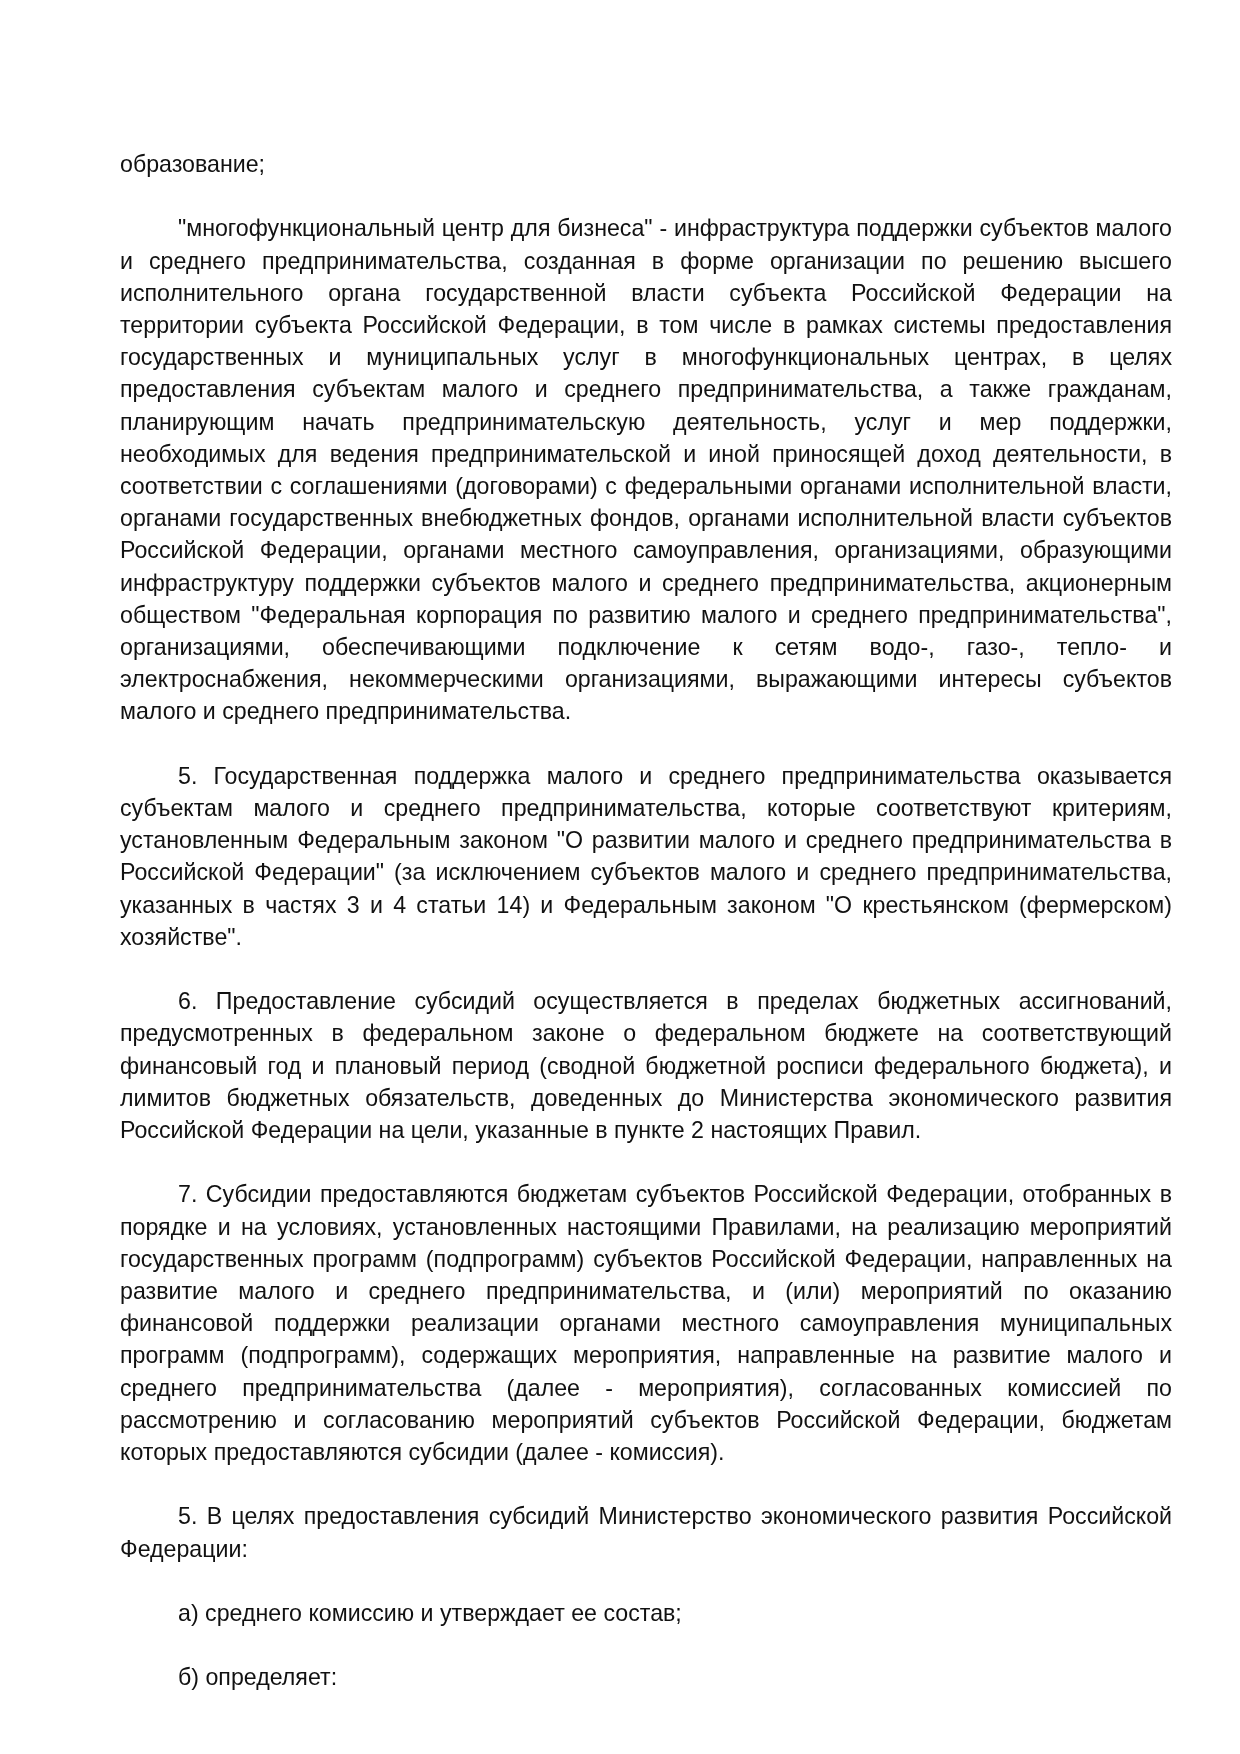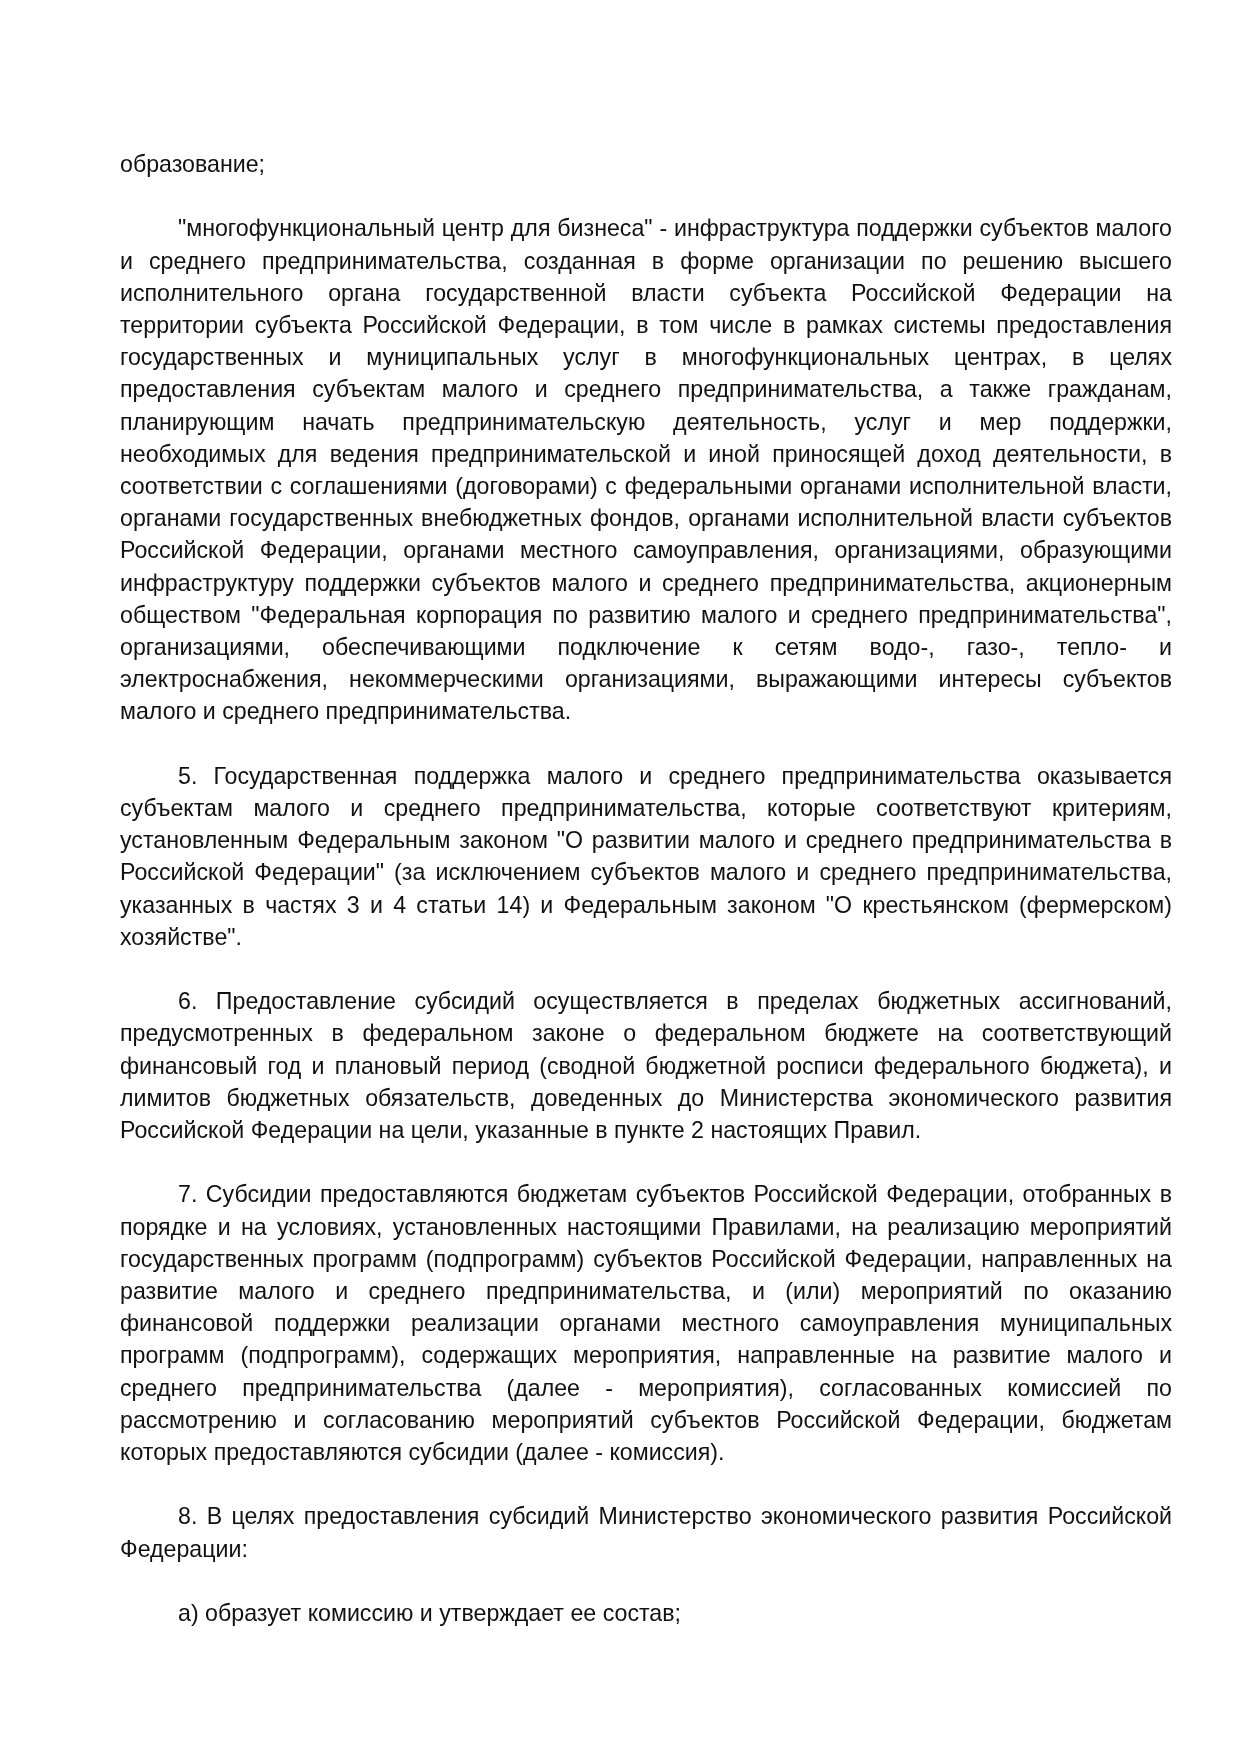--- a/index.html
+++ b/index.html
@@ -15,15 +15,16 @@
 </style>
 </head>
 <body>
 
 <div class="page">
   <p class="noindent">образование;</p>
   <p class="indent">"многофункциональный центр для бизнеса" - инфраструктура поддержки субъектов малого и среднего предпринимательства, созданная в форме организации по решению высшего исполнительного органа государственной власти субъекта Российской Федерации на территории субъекта Российской Федерации, в том числе в рамках системы предоставления государственных и муниципальных услуг в многофункциональных центрах, в целях предоставления субъектам малого и среднего предпринимательства, а также гражданам, планирующим начать предпринимательскую деятельность, услуг и мер поддержки, необходимых для ведения предпринимательской и иной приносящей доход деятельности, в соответствии с соглашениями (договорами) с федеральными органами исполнительной власти, органами государственных внебюджетных фондов, органами исполнительной власти субъектов Российской Федерации, органами местного самоуправления, организациями, образующими инфраструктуру поддержки субъектов малого и среднего предпринимательства, акционерным обществом "Федеральная корпорация по развитию малого и среднего предпринимательства", организациями, обеспечивающими подключение к сетям водо-, газо-, тепло- и электроснабжения, некоммерческими организациями, выражающими интересы субъектов малого и среднего предпринимательства.</p>
   <p class="indent">5. Государственная поддержка малого и среднего предпринимательства оказывается субъектам малого и среднего предпринимательства, которые соответствуют критериям, установленным Федеральным законом "О развитии малого и среднего предпринимательства в Российской Федерации" (за исключением субъектов малого и среднего предпринимательства, указанных в частях 3 и 4 статьи 14) и Федеральным законом "О крестьянском (фермерском) хозяйстве".</p>
   <p class="indent">6. Предоставление субсидий осуществляется в пределах бюджетных ассигнований, предусмотренных в федеральном законе о федеральном бюджете на соответствующий финансовый год и плановый период (сводной бюджетной росписи федерального бюджета), и лимитов бюджетных обязательств, доведенных до Министерства экономического развития Российской Федерации на цели, указанные в пункте 2 настоящих Правил.</p>
   <p class="indent">7. Субсидии предоставляются бюджетам субъектов Российской Федерации, отобранных в порядке и на условиях, установленных настоящими Правилами, на реализацию мероприятий государственных программ (подпрограмм) субъектов Российской Федерации, направленных на развитие малого и среднего предпринимательства, и (или) мероприятий по оказанию финансовой поддержки реализации органами местного самоуправления муниципальных программ (подпрограмм), содержащих мероприятия, направленные на развитие малого и среднего предпринимательства (далее - мероприятия), согласованных комиссией по рассмотрению и согласованию мероприятий субъектов Российской Федерации, бюджетам которых предоставляются субсидии (далее - комиссия).</p>
-  <p class="indent">8. В целях предоставления субсидий Министерство экономического развития Российской Федерации:</p>
-  <p class="indent">а) образует комиссию и утверждает ее состав;</p>
+  <p class="indent">5. В целях предоставления субсидий Министерство экономического развития Российской Федерации:</p>
+  <p class="indent">а) среднего комиссию и утверждает ее состав;</p>
+  <p class="indent">б) определяет:</p>
 </div>
 
 </body></html>

